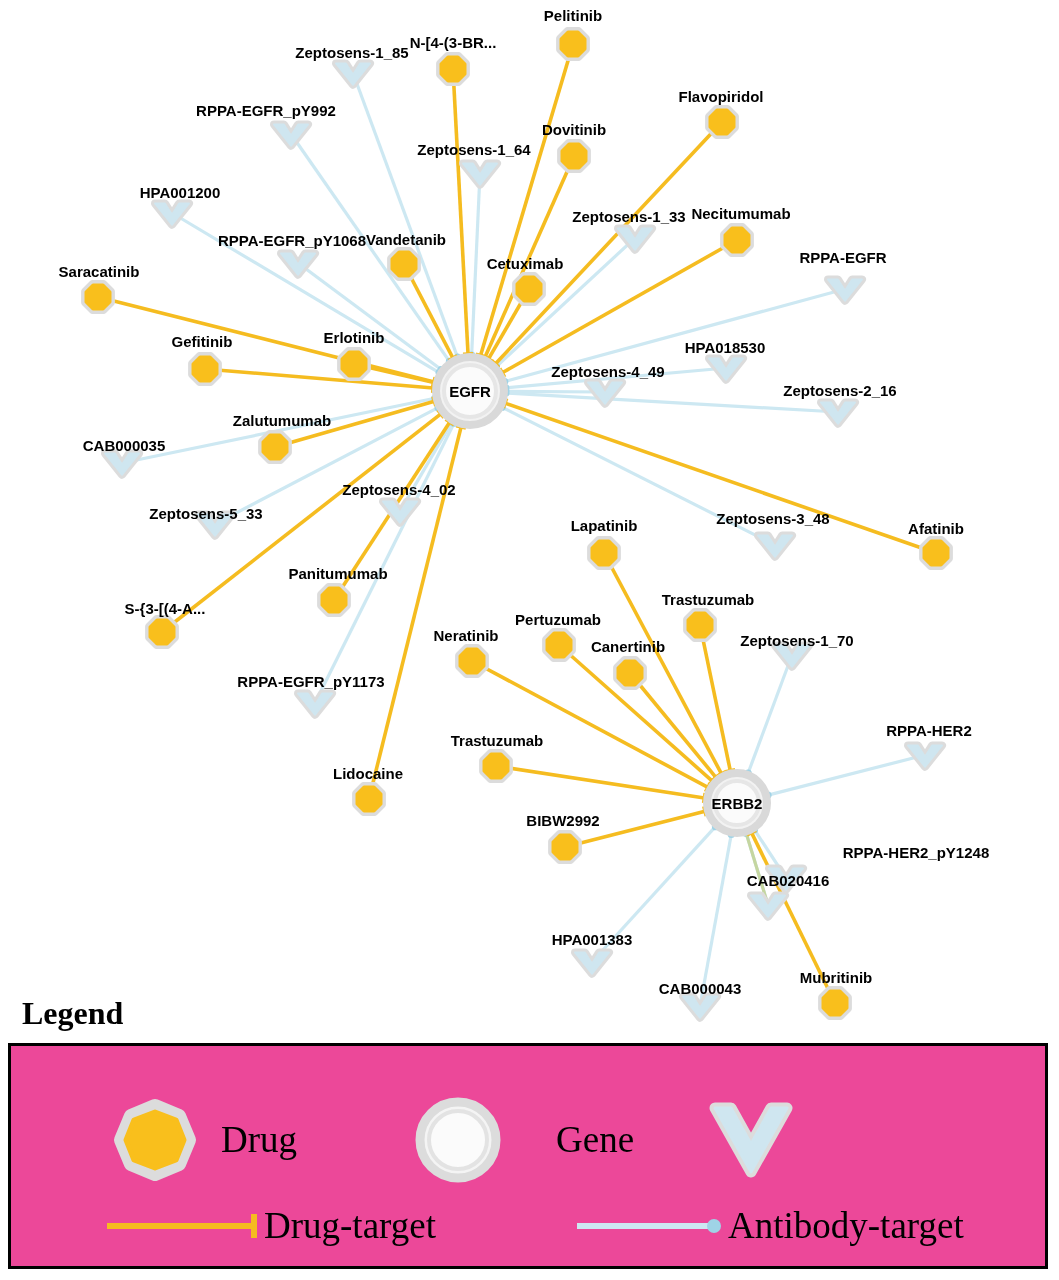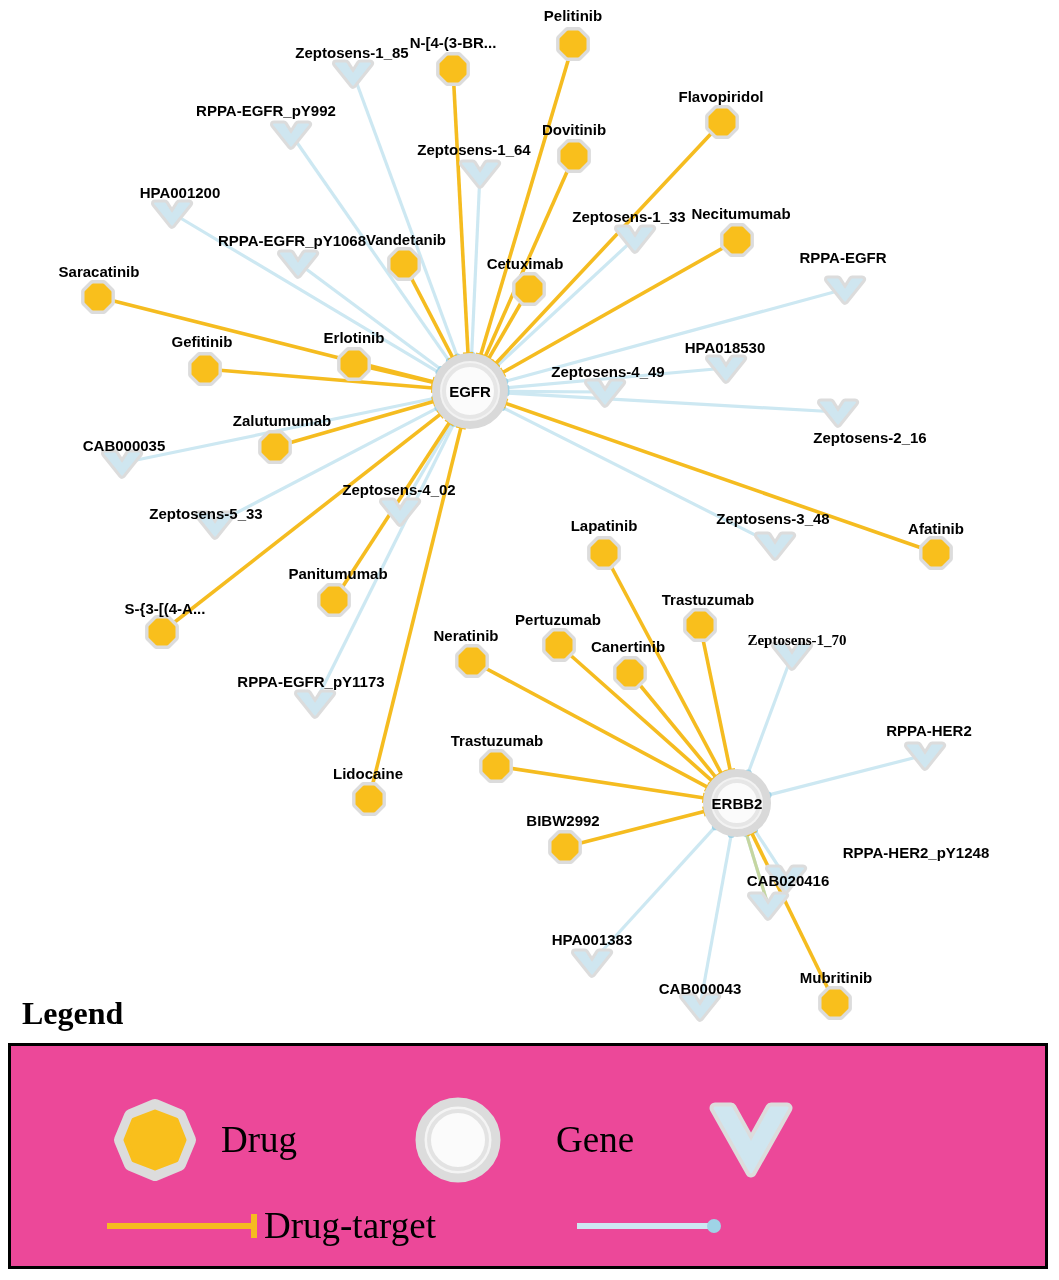--- a/index.html
+++ b/index.html
@@ -381,26 +381,26 @@
       <div class="node-label" style="left: 836px; top: 977px;">Mubritinib</div>
       <div class="node-label" style="left: 352px; top: 52px;">Zeptosens-1_85</div>
       <div class="node-label" style="left: 266px; top: 110px;">RPPA-EGFR_pY992</div>
       <div class="node-label" style="left: 474px; top: 149px;">Zeptosens-1_64</div>
       <div class="node-label" style="left: 180px; top: 192px;">HPA001200</div>
       <div class="node-label" style="left: 629px; top: 216px;">Zeptosens-1_33</div>
       <div class="node-label" style="left: 292px; top: 240px;">RPPA-EGFR_pY1068</div>
       <div class="node-label" style="left: 843px; top: 257px;">RPPA-EGFR</div>
       <div class="node-label" style="left: 725px; top: 347px;">HPA018530</div>
       <div class="node-label" style="left: 608px; top: 371px;">Zeptosens-4_49</div>
-      <div class="node-label" style="left: 870px; top: 390px; margin-top: 47px;">Zeptosens-2_16</div>
+      <div class="node-label" style="left: 840px; top: 390px;">Zeptosens-2_16</div>
       <div class="node-label" style="left: 124px; top: 445px;">CAB000035</div>
       <div class="node-label" style="left: 399px; top: 489px;">Zeptosens-4_02</div>
       <div class="node-label" style="left: 206px; top: 513px;">Zeptosens-5_33</div>
       <div class="node-label" style="left: 773px; top: 518px;">Zeptosens-3_48</div>
-      <div class="node-label" style="left: 797px; top: 640px; font-family: Liberation Serif, serif;">Zeptosens-1_70</div>
+      <div class="node-label" style="left: 797px; top: 640px;">Zeptosens-1_70</div>
       <div class="node-label" style="left: 311px; top: 681px;">RPPA-EGFR_pY1173</div>
       <div class="node-label" style="left: 929px; top: 730px;">RPPA-HER2</div>
       <div class="node-label" style="left: 916px; top: 852px;">RPPA-HER2_pY1248</div>
       <div class="node-label" style="left: 788px; top: 880px;">CAB020416</div>
       <div class="node-label" style="left: 592px; top: 939px;">HPA001383</div>
       <div class="node-label" style="left: 700px; top: 988px;">CAB000043</div>
       <div class="gene-label" style="left: 470px; top: 391px;">EGFR</div>
       <div class="gene-label" style="left: 737px; top: 803px;">ERBB2</div>
     </div>
 </div>
@@ -431,13 +431,14 @@
     </g>
 
     <g>
       <line x1="566" y1="180" x2="700" y2="180" stroke="#cde8f2" stroke-width="6"></line>
       <circle cx="703" cy="180" r="7" fill="#9fd3e6"></circle>
     </g>
   </svg>
   <span class="legend-text" style="left:210px; top:72px;">Drug</span>
   <span class="legend-text" style="left:509px; top:72px;margin-left:36px;">Gene</span>
   <span class="legend-text" style="left:253px; top:158px;">Drug-target</span>
+  <span class="legend-text" style="left:717px; top:158px;">Antibody-target</span>
 </div>
 
 </body></html>

